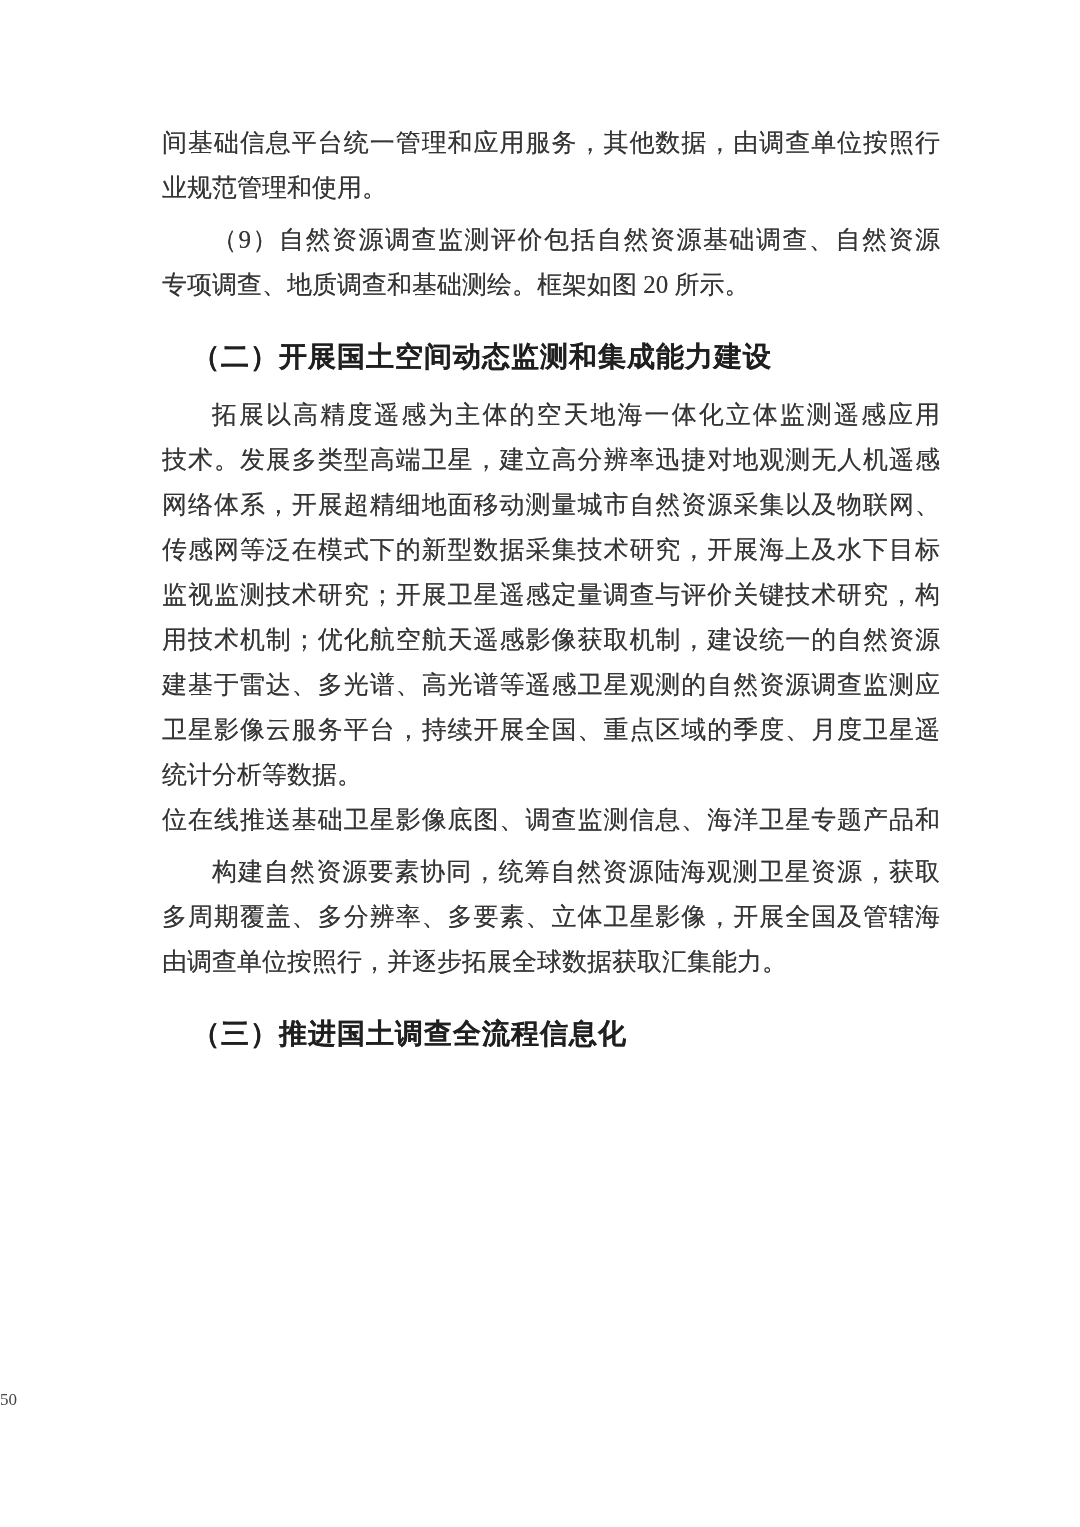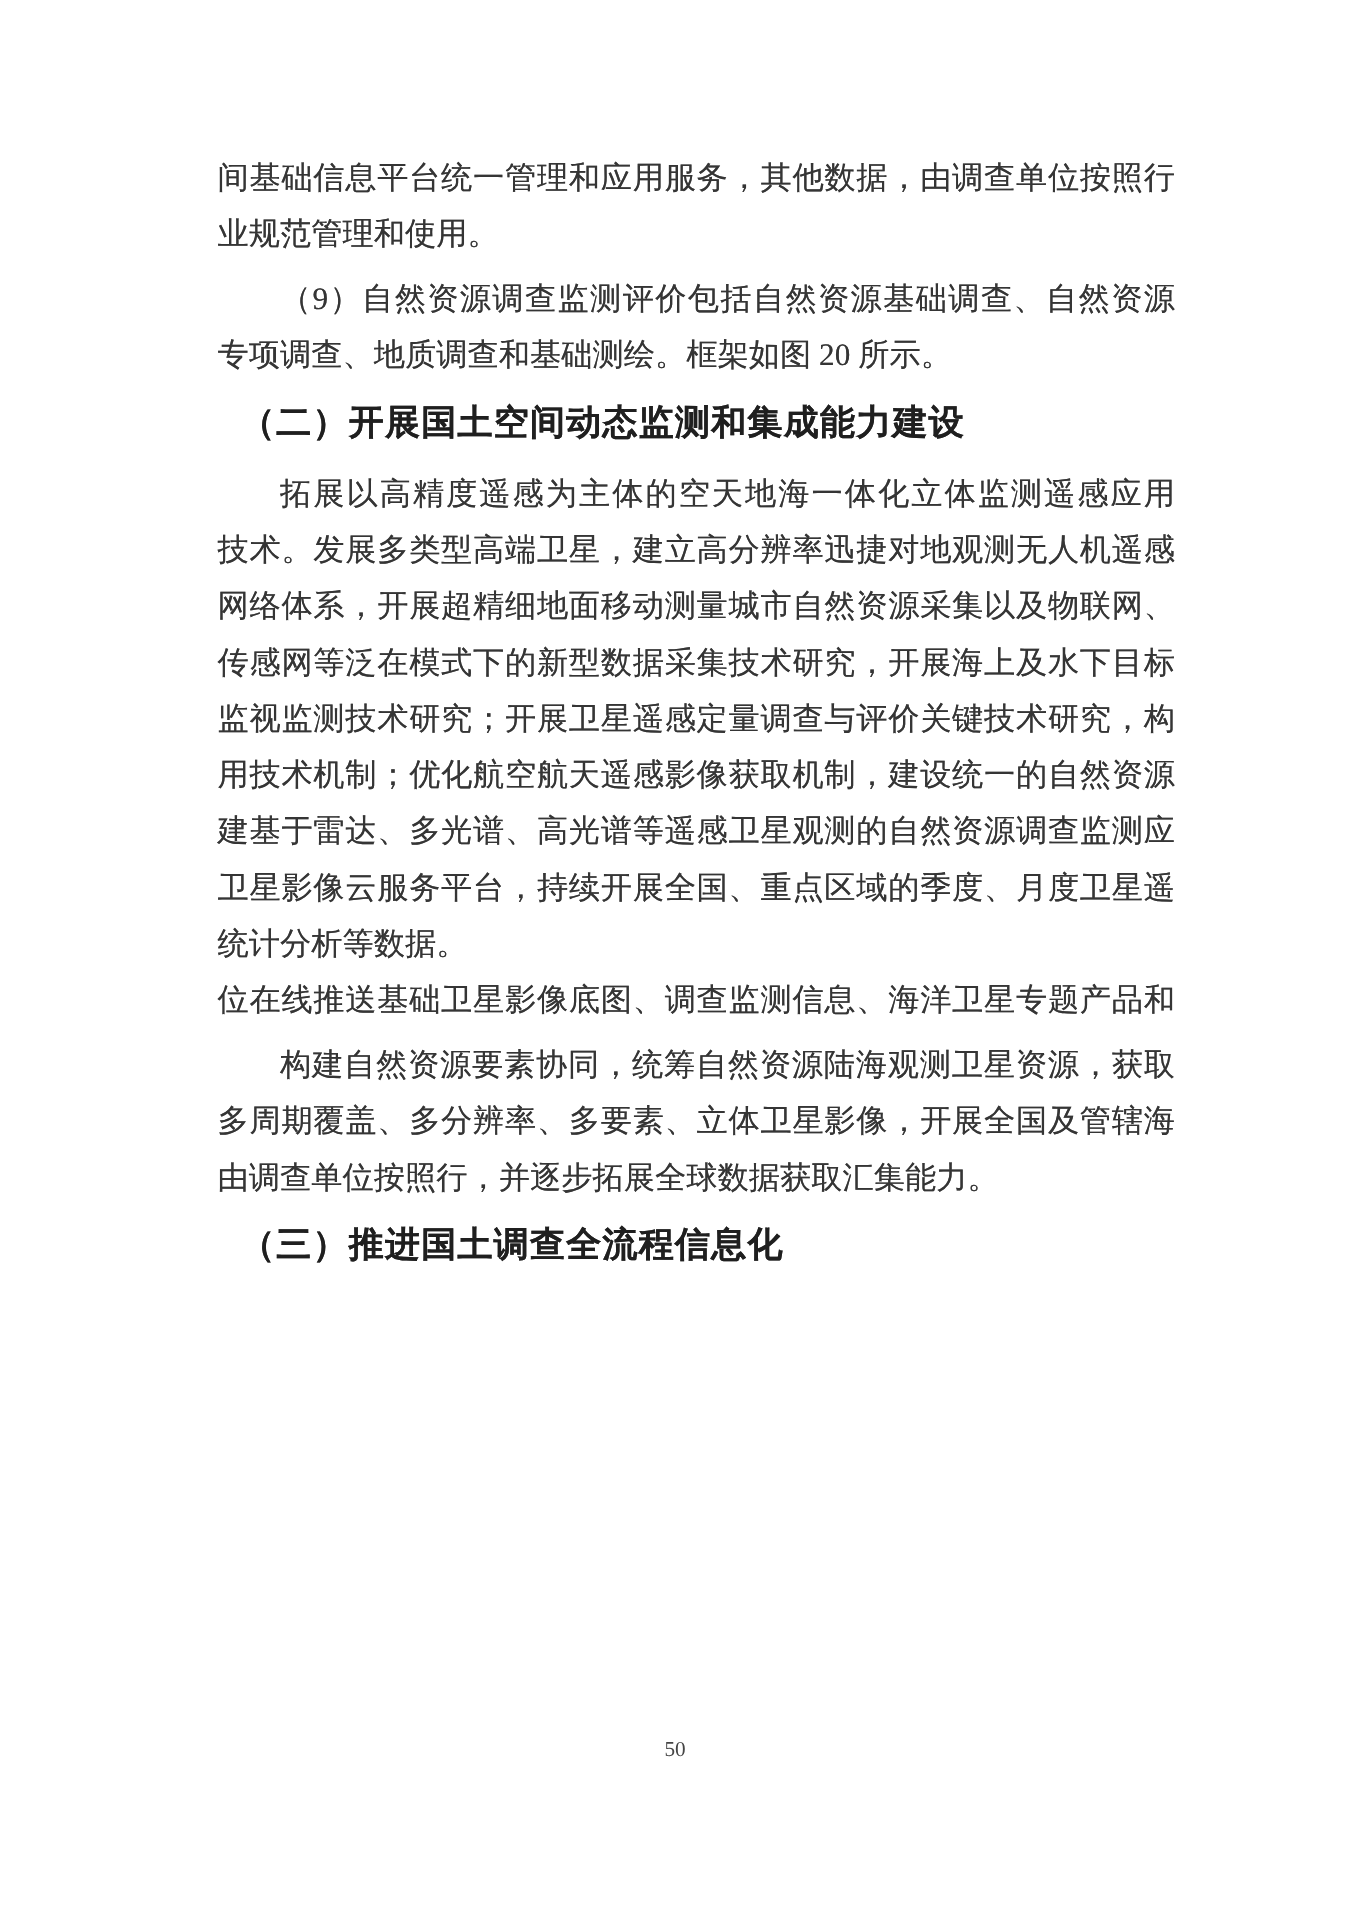--- a/index.html
+++ b/index.html
@@ -20,51 +20,51 @@
   .doc-body {
     position: absolute;
     left: 162px;
     top: 120px;
     width: 778px;
     font-size: 25px;
     line-height: 45px;
     text-shadow: 0 0 0.5px rgba(70,70,70,0.75);
   }
   .para {
-    margin: 0 0 7px 12px;
+    margin: 0 0 7px 0;
   }
   .line {
     text-align: justify;
     text-align-last: justify;
     text-justify: inter-character;
     white-space: nowrap;
   }
   .line.last {
     text-align-last: left;
   }
   .line.indent {
     text-indent: 2em;
   }
   .heading {
-    margin: 8px 0 13px 0;
+    margin: 27px 0 13px 0;
     font-family: "Liberation Sans", "DejaVu Sans", sans-serif;
     font-weight: bold;
     font-size: 28px;
     line-height: 45px;
     color: #1f1f1f;
     text-indent: 30px;
     letter-spacing: 1px;
     text-shadow: 0 0 0.5px rgba(20,20,20,0.8);
   }
   .page-footer {
     position: absolute;
     top: 1390px;
     left: 0;
     width: 100%;
-    text-align: center;
+    text-align: left;
     font-size: 17px;
     color: #454545;
     font-family: "Liberation Serif", "DejaVu Serif", serif;
   }
 </style>
 </head>
 <body>
 
 <div class="page">
   <div class="doc-body">

